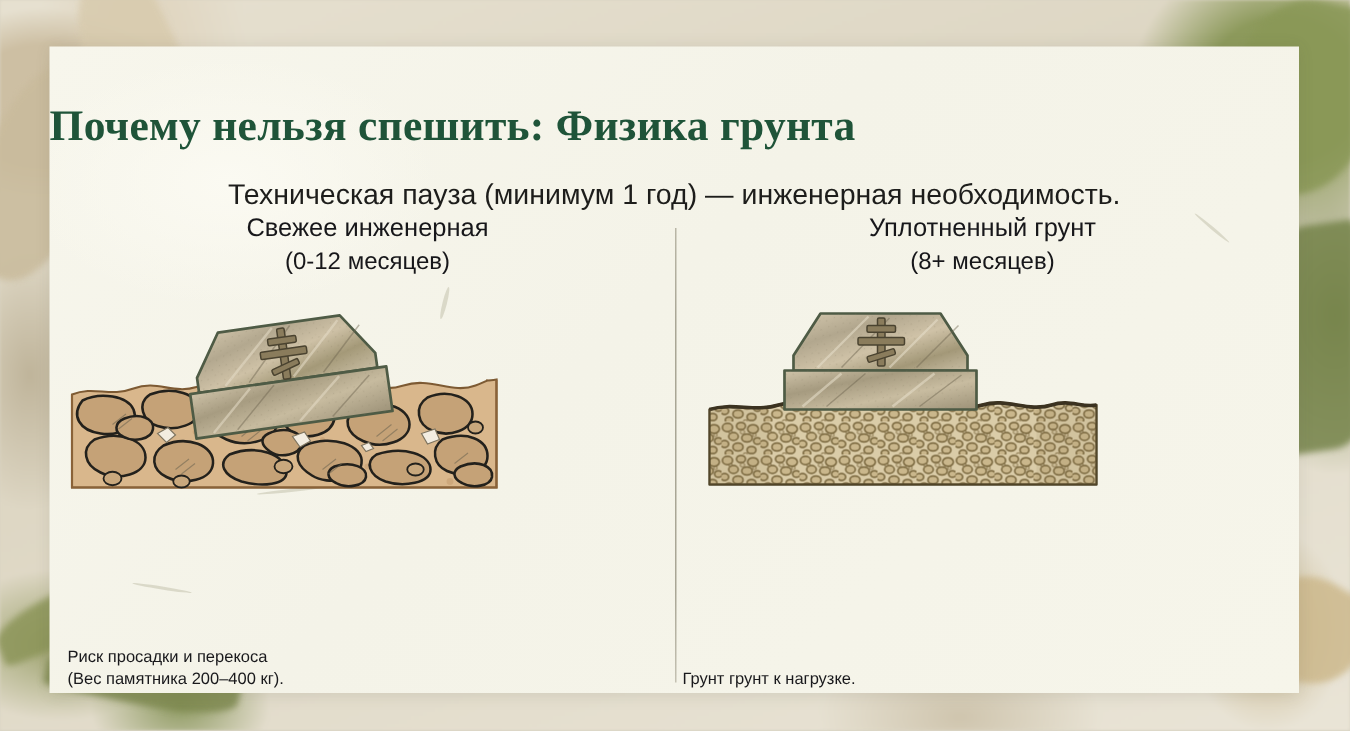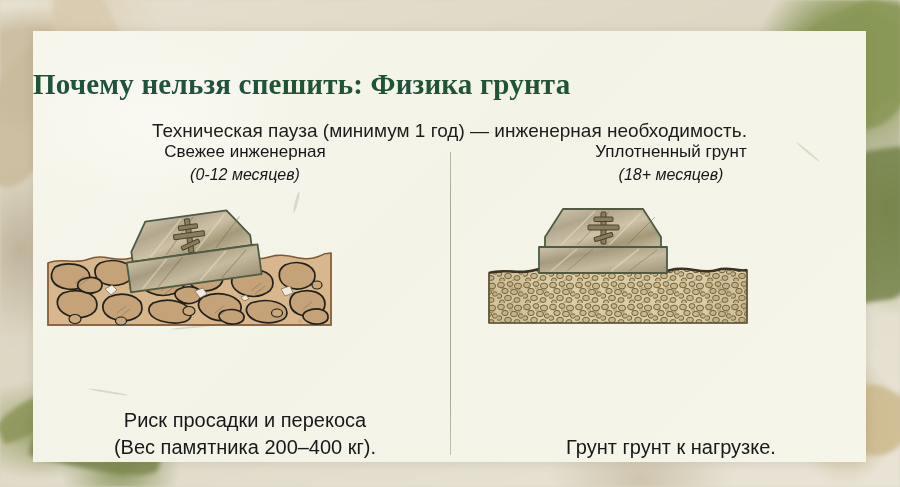--- a/index.html
+++ b/index.html
@@ -87,36 +87,35 @@
     height: 303px;
     background: linear-gradient(#b9b6a6, #a9a695 20%, #a9a695 80%, #c4c1b2);
   }
   .panel {
     position: absolute;
     top: 110px;
     width: 400px;
     height: 320px;
   }
   .panel.left  { left: 12px; }
-  .panel.right { left: 438px; }
+  .panel.right { left: 422px; }
 
   .panel-head {
     text-align: center;
     font-size: 17px;
     color: #17171a;
     line-height: 1.33;
   }
-  .panel-head .l2 { font-size: 16px; font-style: italic; }
+  .panel-head .l2 { font-size: 16px; }
 
   .panel-foot {
     position: absolute;
     left: 0; right: 0;
     bottom: 0;
-    text-align: center;
-    font-size: 20px;
+    font-size: 11px;
     color: #19191c;
     line-height: 1.35;
   }
 
   
   .art { position: absolute; left: 0; top: 52px; width: 400px; height: 200px; }
   .art svg { display: block; }
 
   
   ::-webkit-scrollbar { width: 0; height: 0; }
@@ -263,21 +262,21 @@
 
       <div class="panel-foot">
         <div>Риск просадки и перекоса</div>
         <div>(Вес памятника 200–400 кг).</div>
       </div>
     </div>
 
     <div class="panel right">
       <div class="panel-head">
         <div>Уплотненный грунт</div>
-        <div class="l2">(18+ месяцев)</div>
+        <div class="l2">(8+ месяцев)</div>
       </div>
 
       <div class="art">
         <svg width="400" height="210" viewBox="0 0 400 210" xmlns="http://www.w3.org/2000/svg">
           <defs>
             <linearGradient id="stoneTopR" x1="0" y1="0" x2="1" y2="1">
               <stop offset="0%" stop-color="#d5c9af"></stop>
               <stop offset="30%" stop-color="#b2a78e"></stop>
               <stop offset="55%" stop-color="#cfc2a7"></stop>
               <stop offset="78%" stop-color="#a39878"></stop>

